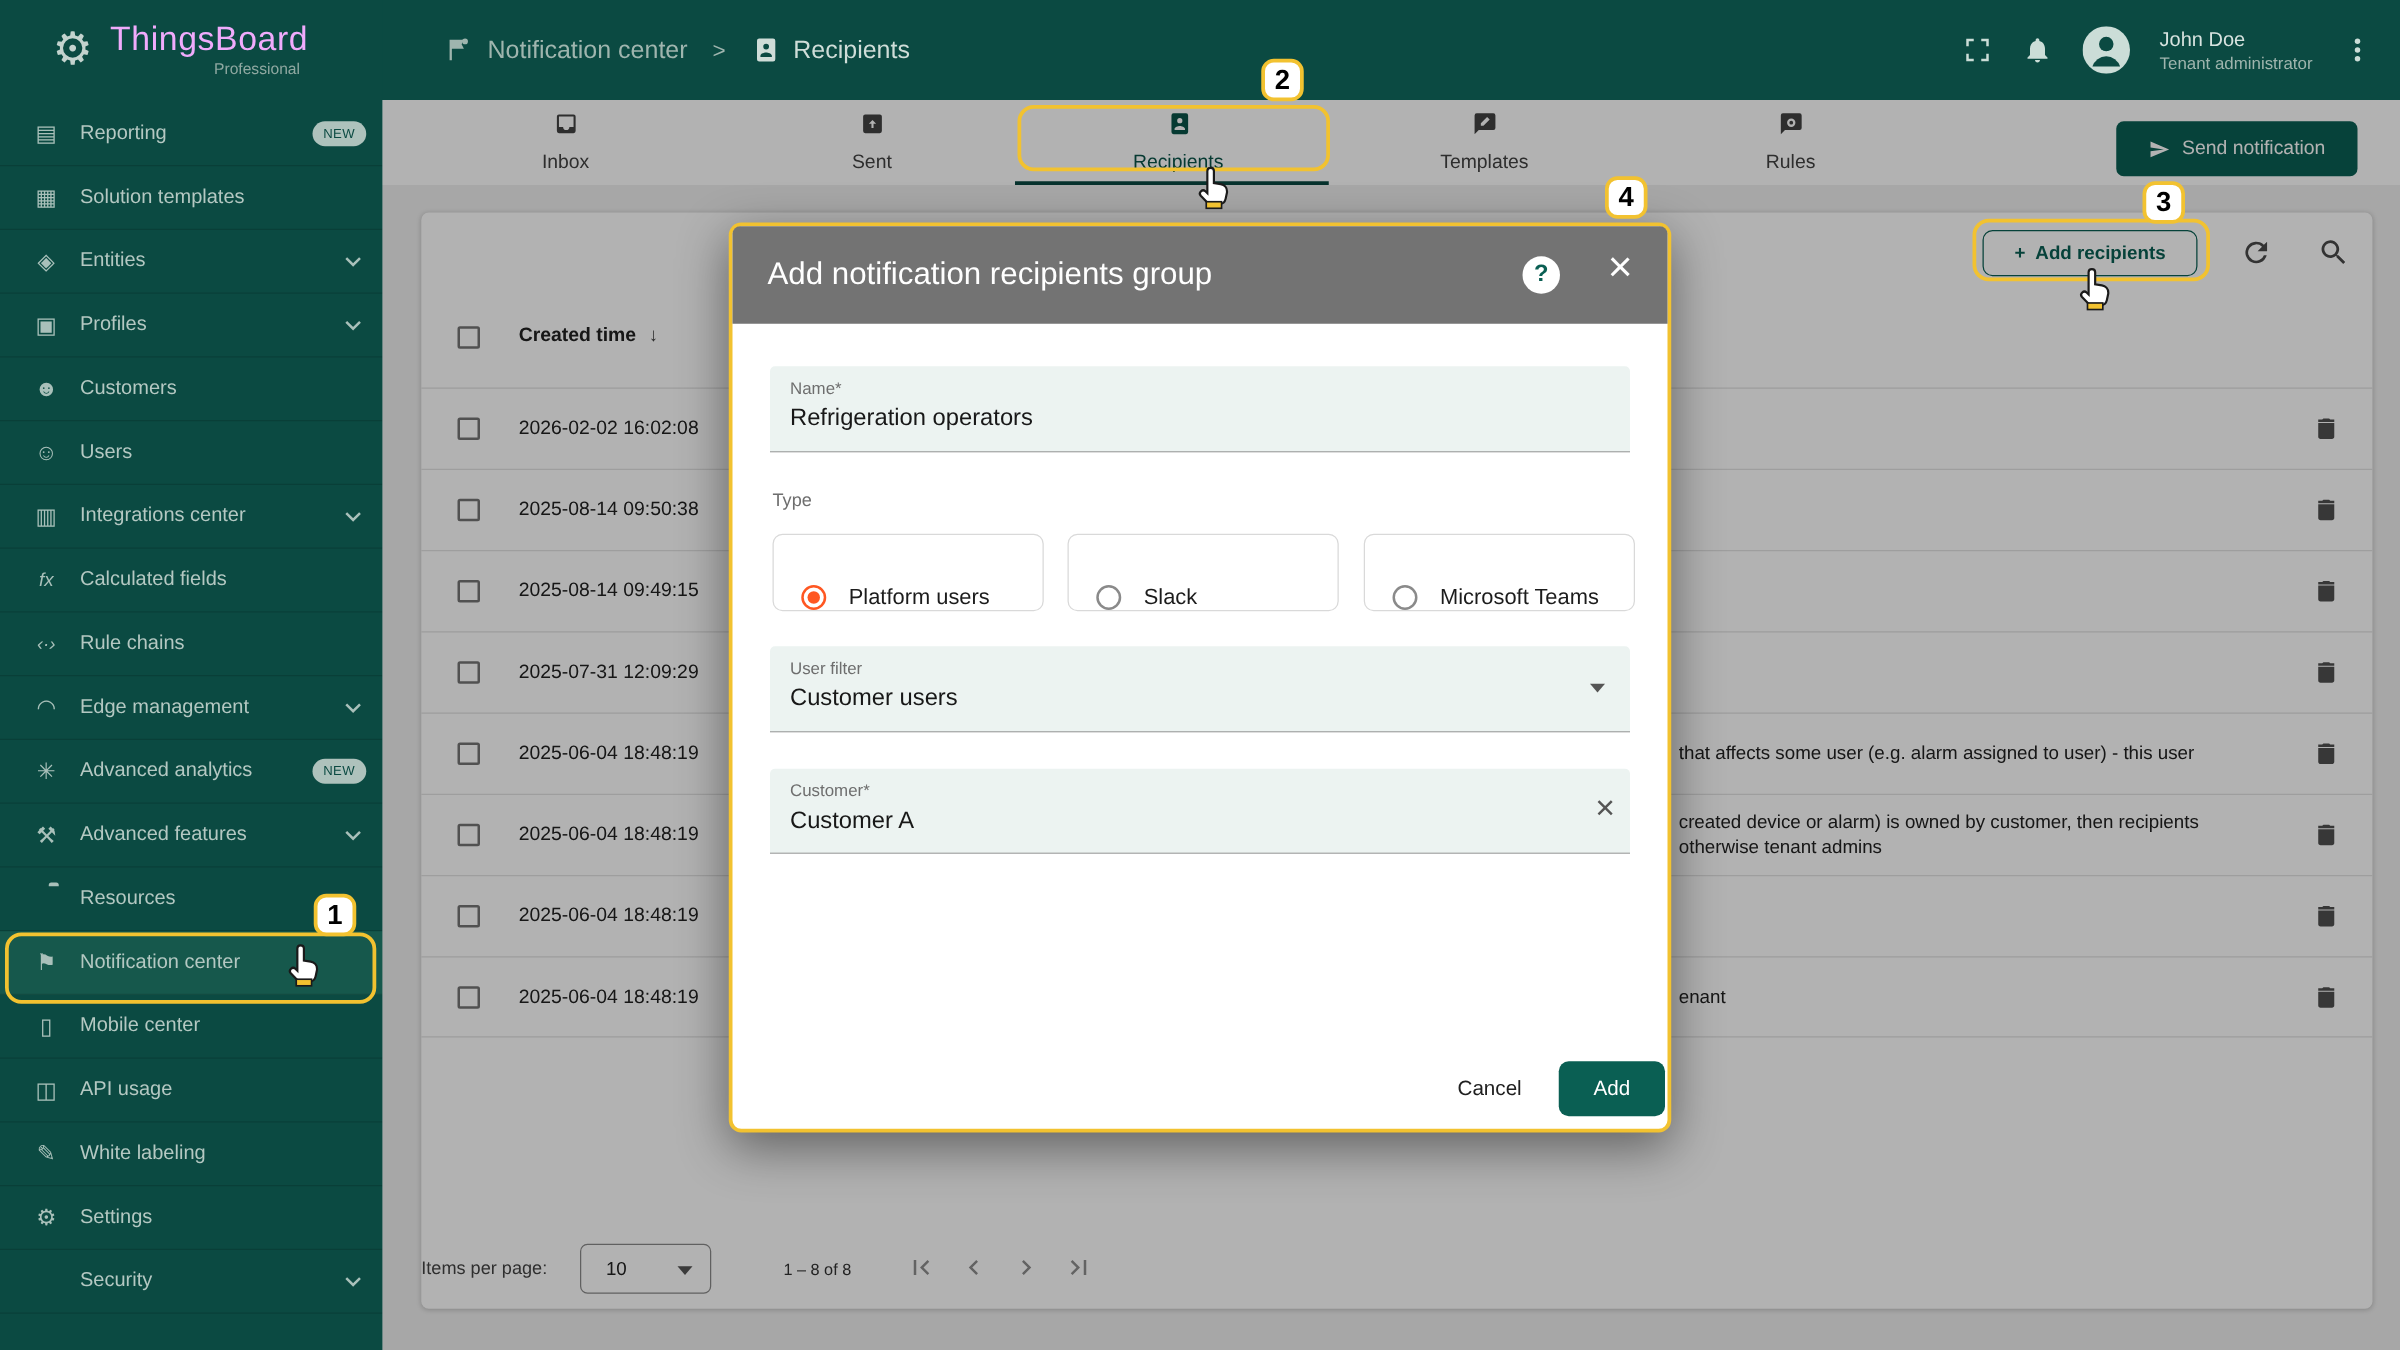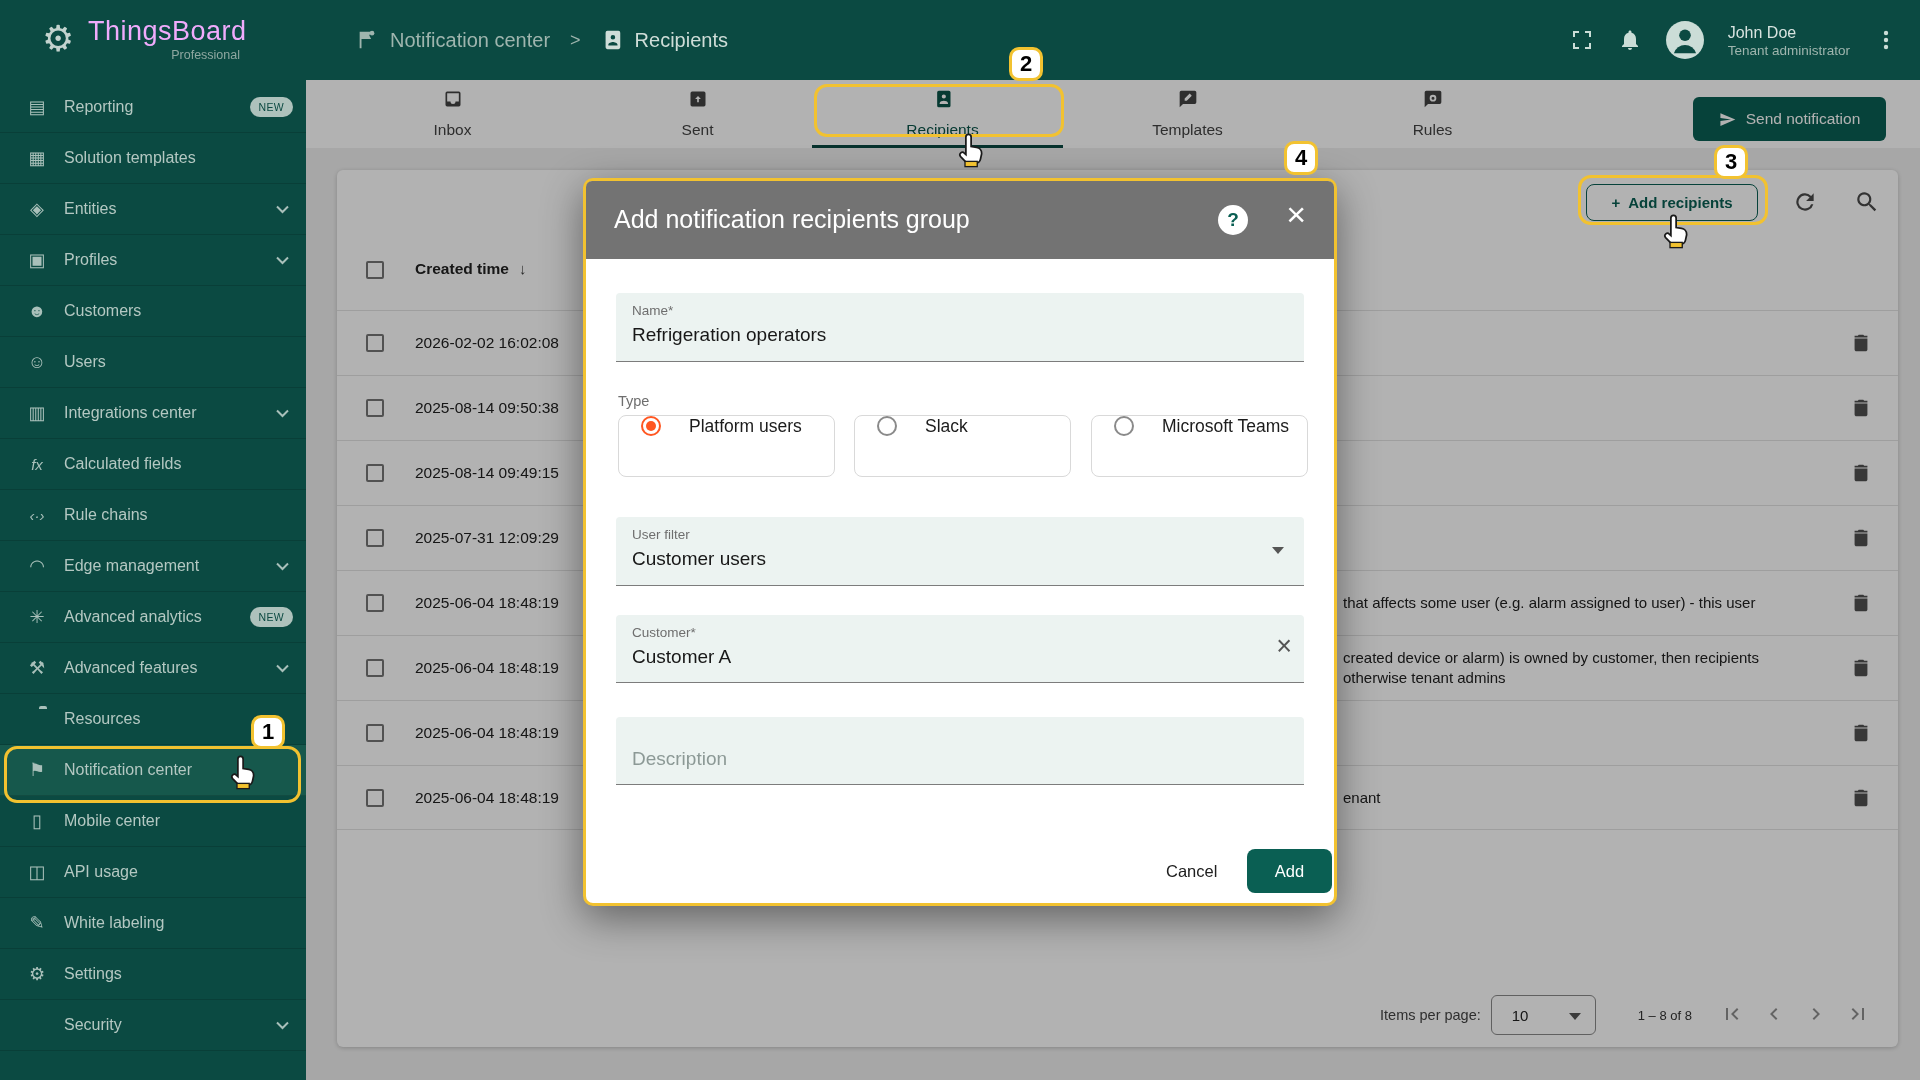--- a/index.html
+++ b/index.html
@@ -60,21 +60,21 @@
   .thead .cb { position:absolute; left:29px; top:31px; }
   .th-label { position:absolute; left:78px; top:30px; font-size:15.5px; font-weight:700; color:#212121; cursor:pointer; }
   .sort-arrow { font-size:15px; color:#424242; margin-left:10px; }
   .trow { position:absolute; left:0; width:100%; height:65px; border-top:1px solid #e2e2e2; }
   .trow .cb { position:absolute; left:29px; top:23px; }
   .t-time { position:absolute; left:78px; top:50%; transform:translateY(-50%); font-size:15.5px; color:#212121; }
   .t-desc { position:absolute; left:1006px; top:50%; transform:translateY(-50%); font-size:15px; color:#212121;
     white-space:pre-line; line-height:20px; }
   .t-trash { position:absolute; right:26px; top:21px; background:none; border:none; cursor:pointer; }
   .pager { position:absolute; left:0; right:0; bottom:0; height:64px; display:flex; align-items:center;
-    justify-content:flex-end; padding-right:28px; gap:10px; }
+    justify-content:flex-start; padding-right:28px; gap:26px; }
   .pp-label { font-size:14.5px; color:#444; }
   .pp-select { width:105px; height:40px; border:1px solid #8a8a8a; border-radius:6px; position:relative;
     font-size:15px; color:#222; display:flex; align-items:center; padding-left:20px; cursor:pointer; }
   .pp-select .tri { position:absolute; right:14px; top:17px; width:0; height:0;
     border-left:6px solid transparent; border-right:6px solid transparent; border-top:7px solid #555; }
   .pp-range { font-size:13px; color:#333; margin-left:32px; }
   .navbtns { display:flex; gap:18px; margin-left:18px; }
   .navbtns button { background:none; border:none; cursor:default; }
 
   
@@ -92,22 +92,22 @@
   .field { position:absolute; left:30px; width:688px; background:#ECF3F1; border-radius:4px 4px 0 0;
     border-bottom:1px solid #7c7c7c; cursor:text; }
   .f-label { position:absolute; left:16px; top:10px; font-size:13.5px; color:#6e6e6e; }
   .f-value { position:absolute; left:16px; top:31px; font-size:19px; color:#181818; }
   .f-placeholder { position:absolute; left:16px; top:31px; font-size:19px; color:#8C9996; }
   .f-name { top:112px; height:69px; }
   .f-filter { top:336px; height:69px; }
   .f-customer { top:434px; height:68px; }
   .f-desc { top:536px; height:68px; }
   .sec-label { position:absolute; left:32px; top:212px; font-size:14.5px; color:#6e6e6e; }
-  .radio-card { position:absolute; top:234px; width:217px; height:62px; border:1px solid #d9d9d9; border-radius:8px;
-    display:flex; align-items:flex-start; gap:28px; padding-left:22px; cursor:pointer; background:#fff; }
+  .radio-card { position:absolute; top:246px; width:217px; height:62px; border:1px solid #d9d9d9; border-radius:8px;
+    display:flex; align-items:flex-end; gap:18px; padding-left:22px; cursor:pointer; background:#fff; }
   .rc-1 { left:32px; } .rc-2 { left:268px; } .rc-3 { left:505px; }
   .radio { width:20px; height:20px; border-radius:50%; border:2px solid #8a8a8a; position:relative; flex:0 0 20px; }
   .radio.sel { border-color:#FF5722; }
   .radio.sel:after { content:""; position:absolute; left:3px; top:3px; width:10px; height:10px; border-radius:50%; background:#FF5722; }
   .rc-label { font-size:17.5px; color:#1c1c1c; }
   .dd-arrow { position:absolute; right:20px; top:30px; width:0; height:0;
     border-left:6px solid transparent; border-right:6px solid transparent; border-top:7px solid #555; cursor:pointer; }
   .clear-x { position:absolute; right:12px; top:16px; background:none; border:none; font-size:27px; color:#555; cursor:pointer; }
   .cancel-btn { position:absolute; left:562px; top:668px; height:44px; padding:0 18px; background:none; border:none;
     font-size:16.5px; font-weight:500; color:#202020; cursor:pointer; font-family:inherit; }
@@ -473,23 +473,20 @@
     <span class="f-value">Customer users</span>
     <span class="dd-arrow"></span>
   </div>
 
   <div class="field f-customer">
     <span class="f-label">Customer*</span>
     <span class="f-value">Customer A</span>
     <button class="clear-x"><span>×</span></button>
   </div>
 
-  <div class="field f-desc">
-    <span class="f-placeholder">Description</span>
-  </div>
 
   <button class="cancel-btn">Cancel</button>
   <button class="addbtn">Add</button>
 </section>
 
 <div class="ring ring-1"></div>
 <div class="ring ring-2"></div>
 <div class="ring ring-3"></div>
 
 <div class="step-badge badge-1">1</div>

